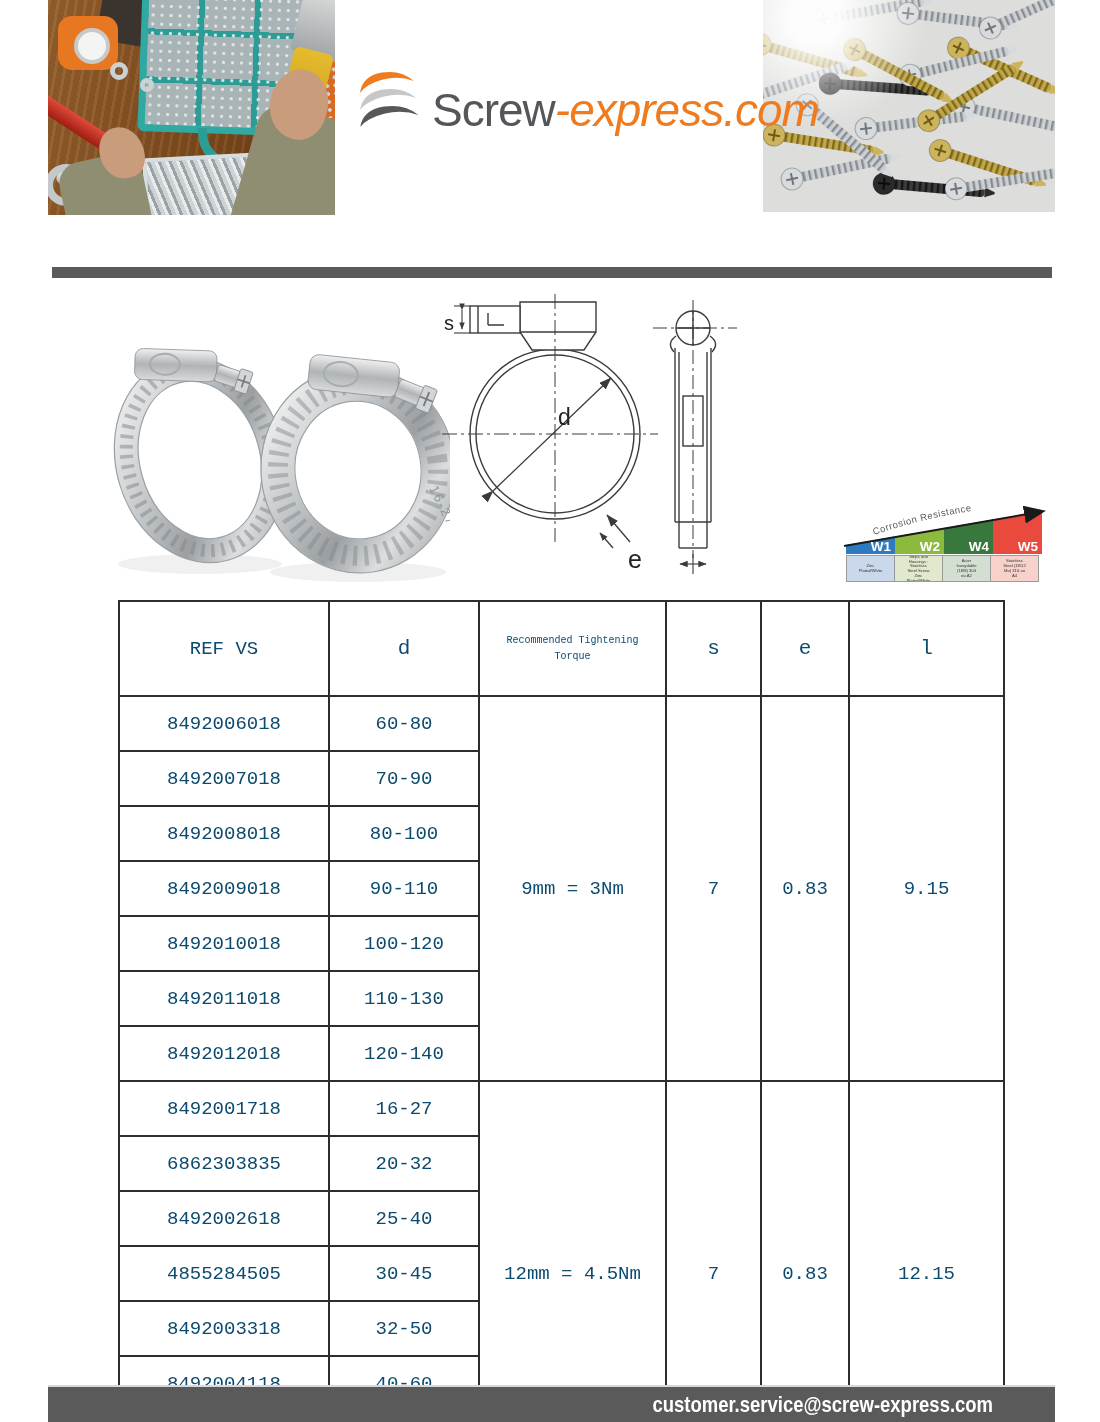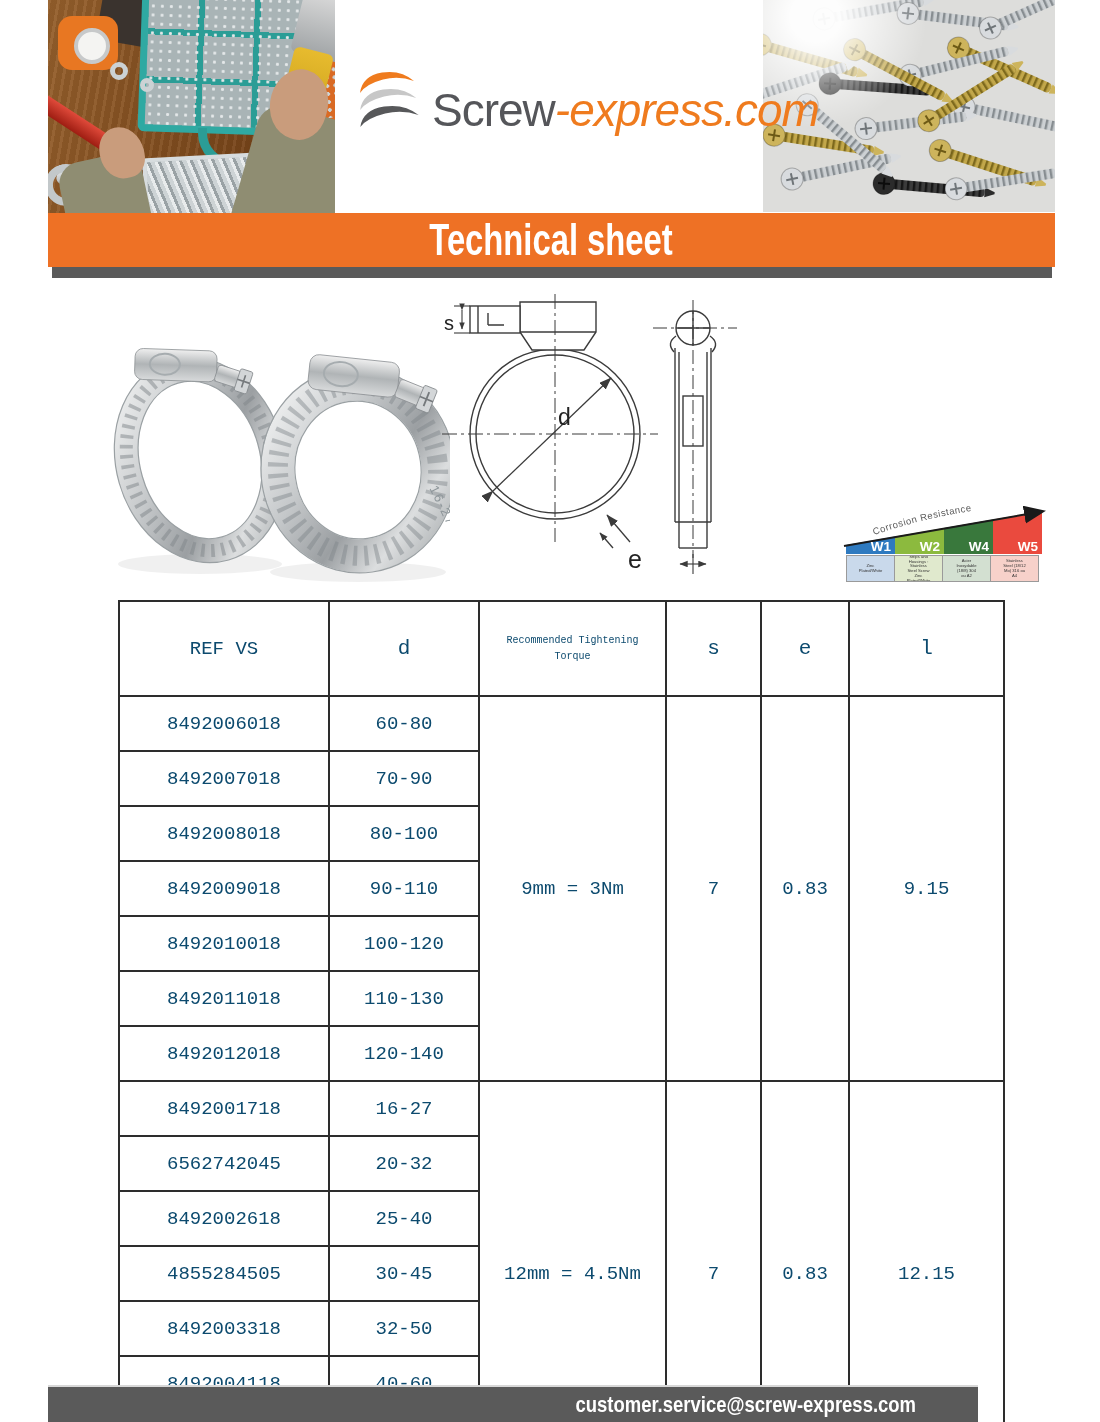--- a/index.html
+++ b/index.html
@@ -78,21 +78,21 @@
   .spec-table th { height:95px; font-weight:normal; }
   .spec-table td { height:55px; font-size:19px; }
   .th-ref { width:210px; font-size:19px; }
   .th-d { width:150px; font-size:21px; font-weight:bold; }
   .th-torque { width:187px; font-size:10px; line-height:1.6; padding:0 26px; }
   .th-s { width:95px; font-size:21px; font-weight:bold; }
   .th-e { width:88px; font-size:21px; font-weight:bold; }
   .th-l { width:155px; font-size:21px; font-weight:bold; }
 
   
-  .footer-bar { position:absolute; left:48px; top:1385px; width:930px; height:37px; background:#5a5a5a;
+  .footer-bar { position:absolute; left:48px; top:1385px; width:1007px; height:37px; background:#5a5a5a;
     border-top:2px solid #d8d8d8; display:flex; align-items:center; justify-content:flex-end; padding-right:62px; }
   .footer-email { color:#fff; font-size:21px; font-weight:bold; transform:scale(0.88,1.02); transform-origin:right center; letter-spacing:0; }
 
   svg text { font-family:"Liberation Sans","DejaVu Sans",sans-serif; }
 </style>
 </head>
 <body>
 
 <div class="page">
 
@@ -247,23 +247,20 @@
     <svg width="70" height="82" viewBox="0 0 70 82">
       <g>
         <path d="M4,24 Q6,7 26,3.5 Q45,0.5 58,12 Q43,6.5 27,10.5 Q10,15 4,24 Z" fill="#ef7b1e"></path>
         <path transform="translate(0,17) scale(1.04,1)" d="M4,24 Q6,7 26,3.5 Q45,0.5 58,12 Q43,6.5 27,10.5 Q10,15 4,24 Z" fill="#c7c7c7"></path>
         <path transform="translate(0,34) scale(1.08,1)" d="M4,24 Q6,7 26,3.5 Q45,0.5 58,12 Q43,6.5 27,10.5 Q10,15 4,24 Z" fill="#57585a"></path>
       </g>
     </svg>
     <div class="logo-text"><span class="logo-brand">Screw</span><span class="logo-suffix">-express.com</span></div>
   </div>
 
-  <div class="banner">
-    <span class="banner-title">Technical sheet</span>
-  </div>
   <div class="banner-shadow"></div>
 
   <svg class="abs" style="left:100px; top:288px;" width="350" height="300" viewBox="0 0 350 300">
     <defs>
       <linearGradient id="met" x1="0" y1="0" x2="1" y2="1">
         <stop offset="0" stop-color="#f4f5f5"></stop>
           <stop offset="0.35" stop-color="#c5c8ca"></stop>
         <stop offset="0.6" stop-color="#9b9fa2"></stop>
           <stop offset="0.8" stop-color="#dcdedf"></stop>
         <stop offset="1" stop-color="#aaaeb0"></stop>
@@ -463,21 +460,21 @@
         </tr>
         <tr>
           <td>8492001718</td>
           <td>16-27</td>
           <td rowspan="7">12mm = 4.5Nm</td>
           <td rowspan="7">7</td>
           <td rowspan="7">0.83</td>
           <td rowspan="7">12.15</td>
         </tr>
         <tr>
-          <td>6562742045</td>
+          <td>6862303835</td>
           <td>20-32</td>
         </tr>
         <tr>
           <td>8492002618</td>
           <td>25-40</td>
         </tr>
         <tr>
           <td>4855284505</td>
           <td>30-45</td>
         </tr>

